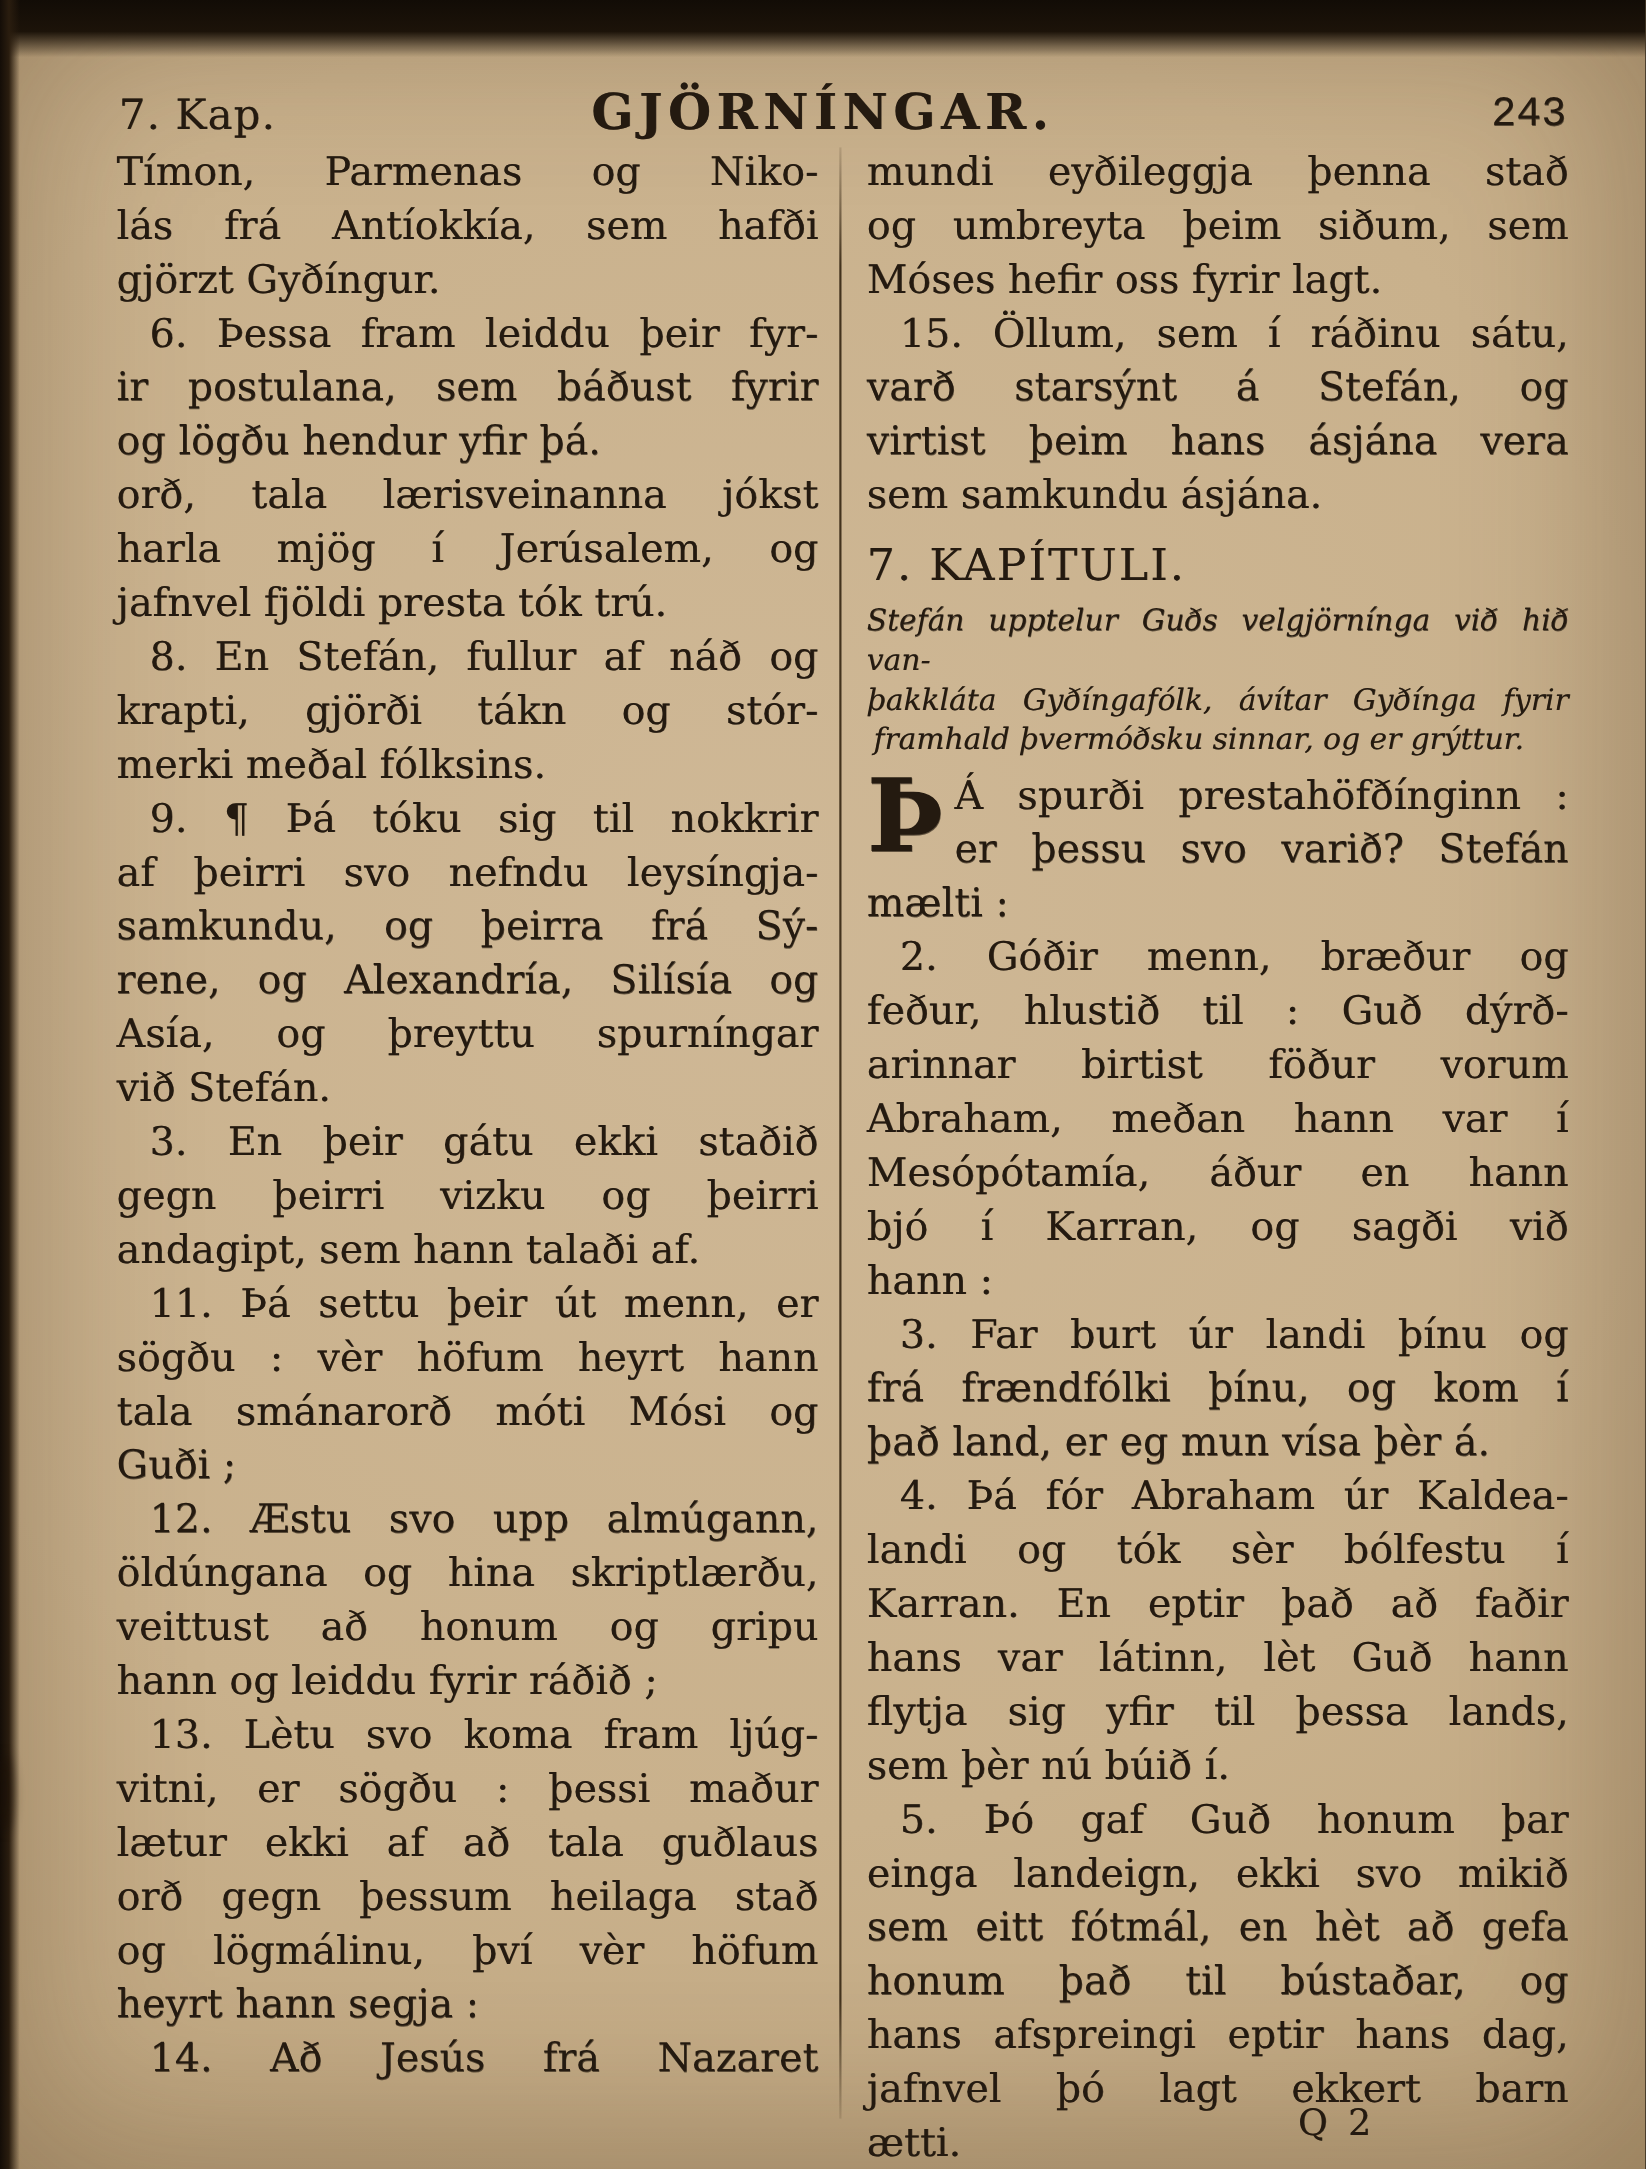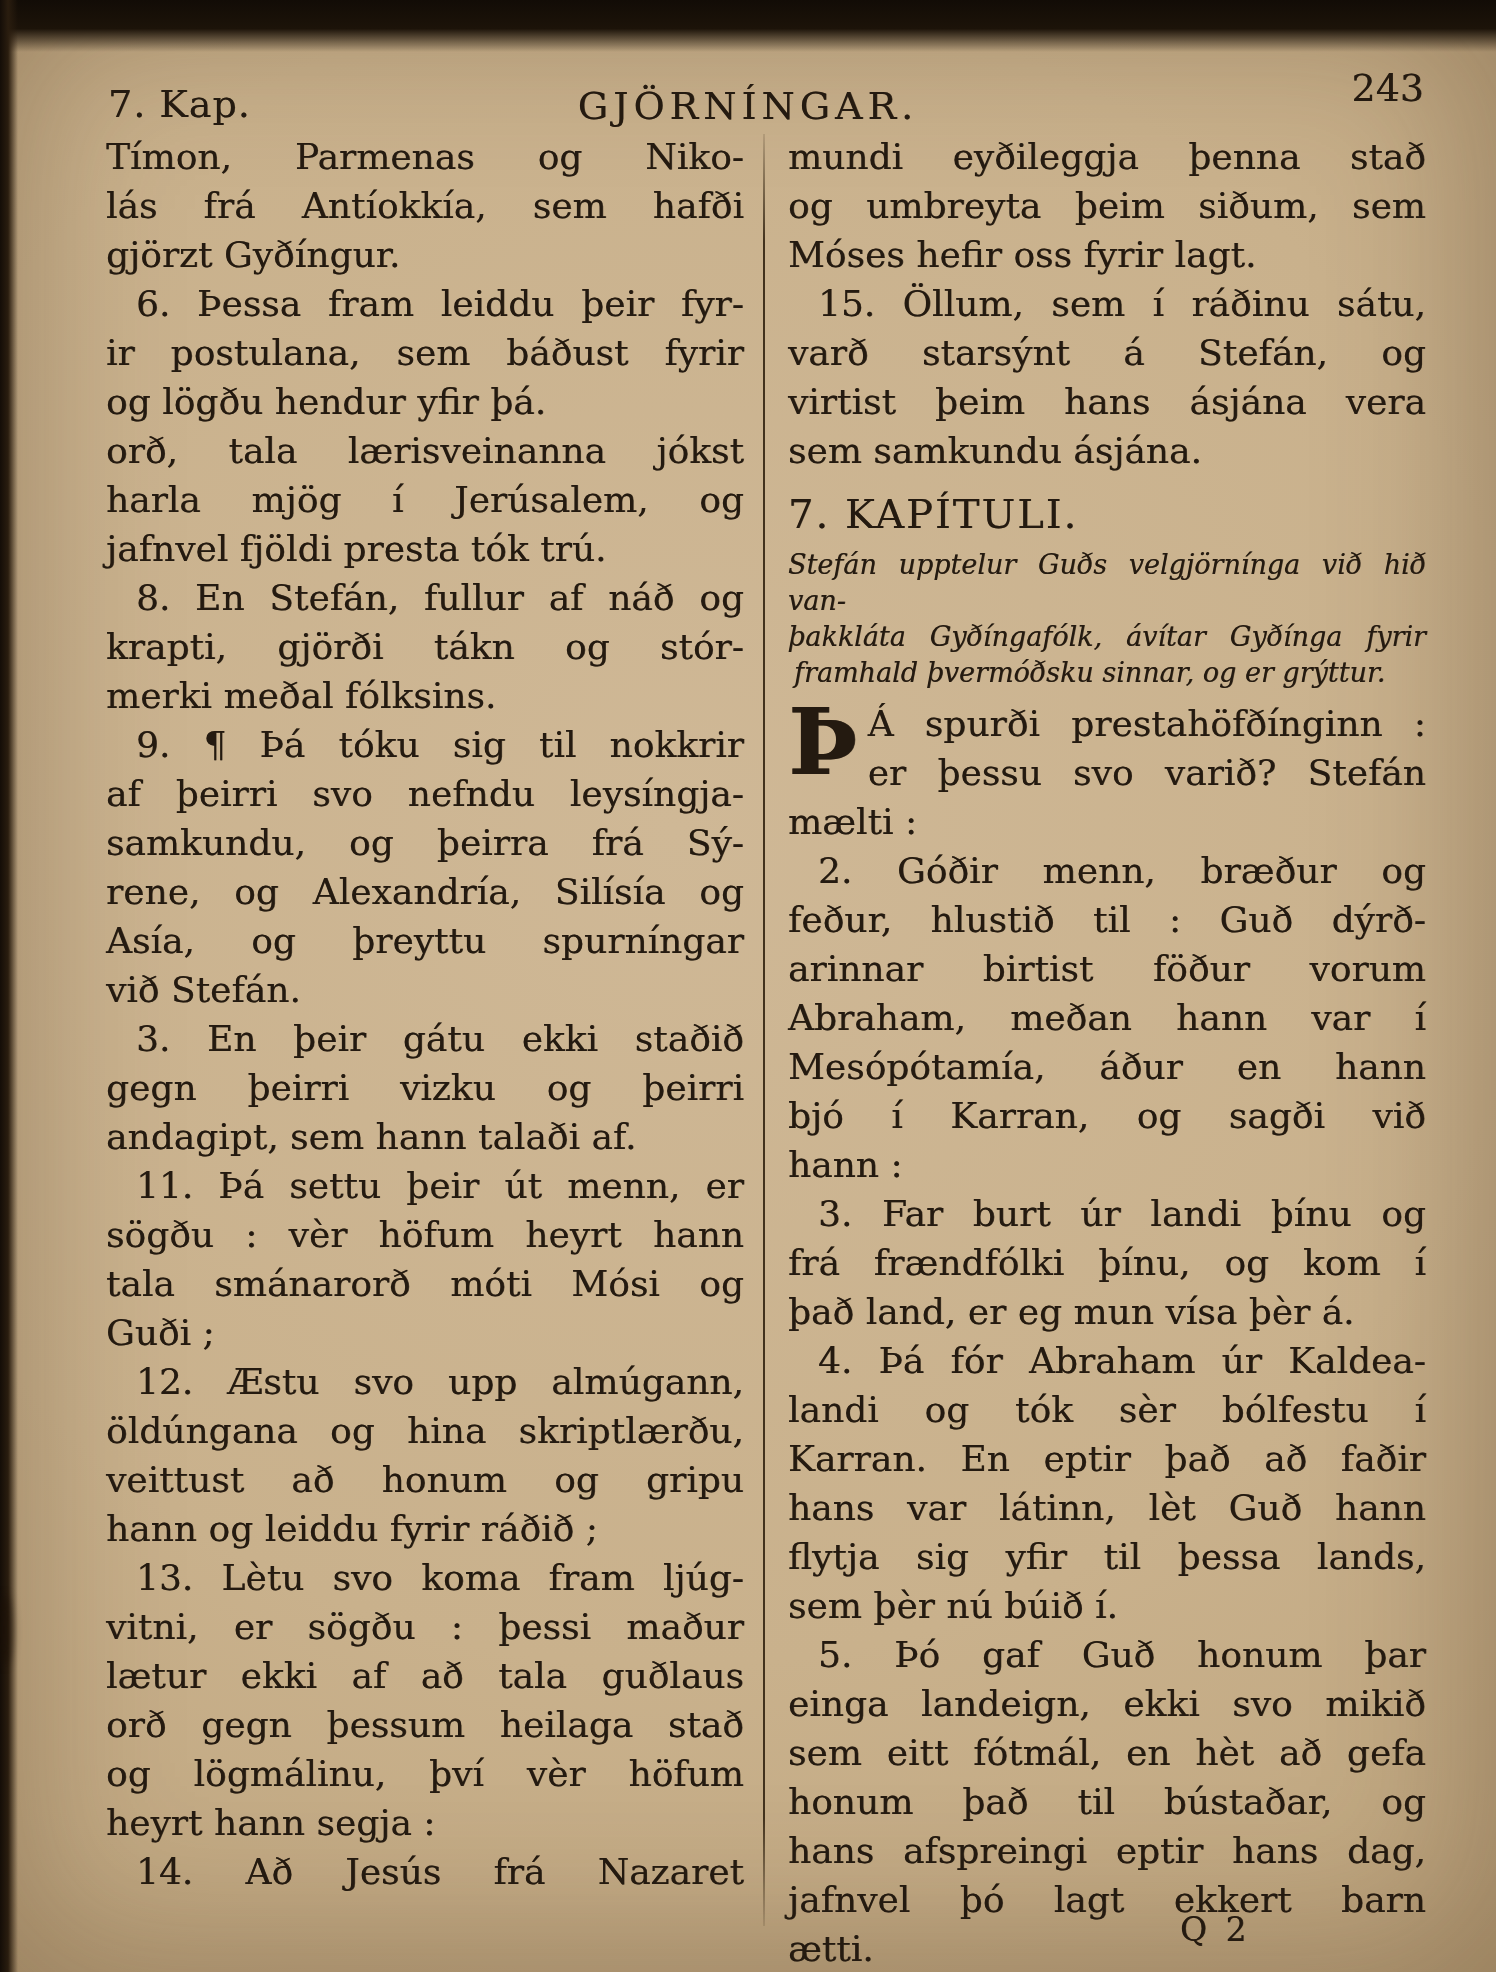--- a/index.html
+++ b/index.html
@@ -25,22 +25,22 @@
     z-index:3;
   }
   .smudge {
     position:absolute; left:-4px; top:1595px; width:16px; height:70px;
     background: rgba(25,15,6,0.55); border-radius:50%; filter: blur(5px); z-index:4;
   }
 
   .header { position:absolute; left:0; right:0; top:70px; height:58px; z-index:2; }
   .h-left  { position:absolute; left:108px;  bottom:2px; font-size:38px; letter-spacing:1px; }
   .h-center{ position:absolute; left:50%; transform:translateX(-50%); bottom:0;
-             font-size:38px; font-weight:normal; letter-spacing:5px; }
-  .h-right { position:absolute; right:72px; bottom:18px; font-size:38px; }
+             font-size:45px; font-weight:bold; letter-spacing:5px; }
+  .h-right { position:absolute; right:72px; bottom:2px; font-size:38px;font-family:Liberation Mono, monospace; }
 
   .col { position:absolute; top:132px; width:638px; font-size:36px; line-height:49px; z-index:2; }
   .col-left  { left:106px; }
   .col-right { left:788px; }
   .divider {
     position:absolute; left:763px; top:134px; bottom:46px; width:2px;
     background: linear-gradient(to bottom, rgba(62,47,28,0.15), #42321d 6%, #42321d 94%, rgba(62,47,28,0.15));
     z-index:2;
   }
 

